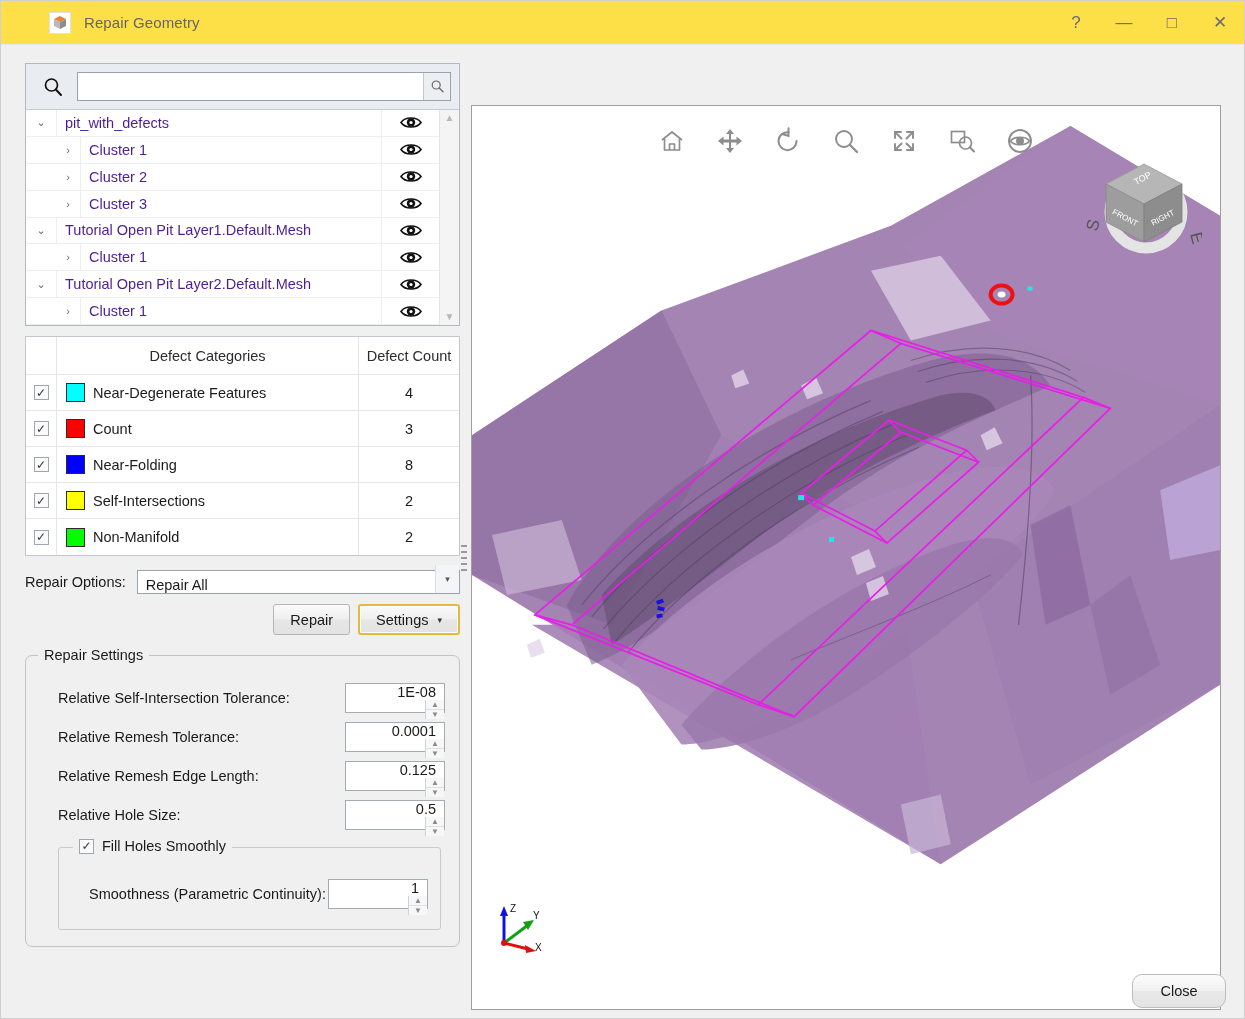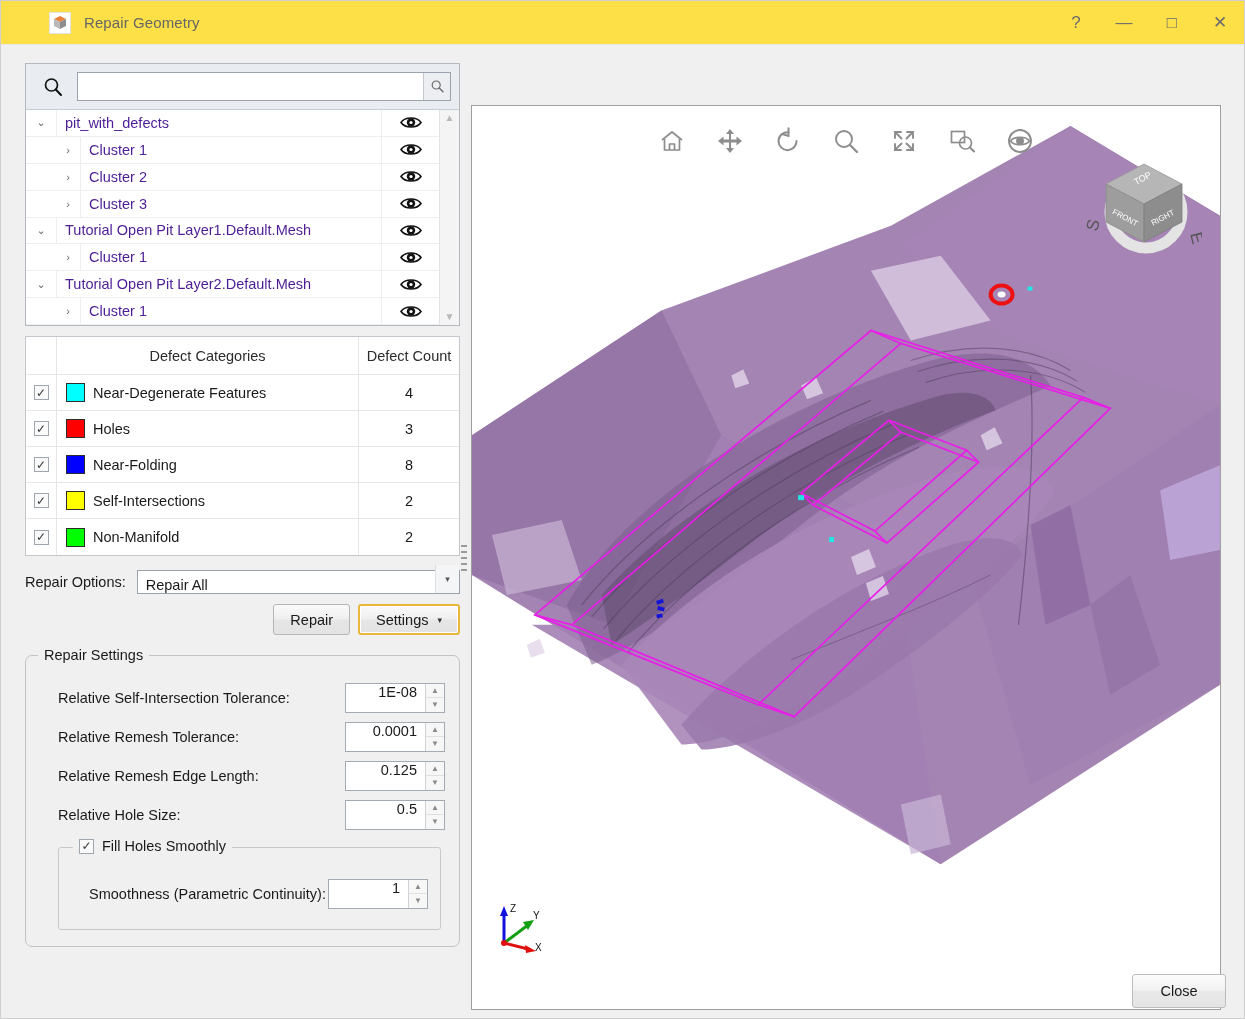--- a/index.html
+++ b/index.html
@@ -73,40 +73,40 @@
          background:linear-gradient(to bottom,#fafafa 0%,#efefef 48%,#e6e6e6 52%,#e3e3e3 100%);
          font-size:14.5px; color:#1a1a1a; display:flex; align-items:center; justify-content:center; gap:9px; font-family:"Liberation Sans", sans-serif; }
   .btn.focus { border:2px solid #e8b83c; box-shadow:inset 0 0 0 1px #fff; }
   .btn .caret { font-size:9px; color:#333; }
 
   
   .group { width:435px; margin-top:20px; border:1px solid #c3c3c3; border-radius:7px; position:relative; padding:22px 14px 16px 14px; }
   .group > .legend { position:absolute; top:-9px; left:12px; background:#f0f0f0; padding:0 6px; font-size:14.5px; color:#1a1a1a; }
   .srow { display:flex; align-items:center; height:39px; }
   .srow .lab { flex:1; font-size:14.5px; color:#1a1a1a; padding-left:18px; }
-  .spin { width:100px; height:30px; border:1px solid #a5abb2; background:#fff; display:flex; align-items:flex-start; }
+  .spin { width:100px; height:30px; border:1px solid #a5abb2; background:#fff; display:flex; align-items:flex-end;flex-direction:column; }
   .spin .v { flex:1; text-align:right; padding-right:8px; font-size:14.5px; }
   .spin .btns { width:19px; height:28px; border-left:1px solid #cfd3d8; display:flex; flex-direction:column; }
   .spin .btns div { flex:1; display:flex; align-items:center; justify-content:center; color:#8b8b8b; font-size:8px; background:#f7f7f7; }
   .spin .btns div:first-child { border-bottom:1px solid #e0e0e0; }
 
   .subgroup { margin-top:13px; margin-left:18px; margin-right:4px; border:1px solid #c9c9c9; border-radius:3px; position:relative; padding:26px 12px 16px 12px; }
   .subgroup > .legend { position:absolute; top:-10px; left:14px; background:#f0f0f0; padding:0 6px; display:flex; align-items:center; gap:8px; font-size:14.5px; }
 
   
   .viewport { position:absolute; left:470px; top:60px; width:750px; height:905px; background:#fff; border:1px solid #9e9e9e; overflow:hidden; }
   .vp-toolbar { position:absolute; top:16px; left:0; right:0; display:flex; justify-content:center; gap:20px; z-index:5; }
   .vp-toolbar .tool { width:38px; height:38px; display:flex; align-items:center; justify-content:center; color:#8d8d8d; }
   .viewcube { position:absolute; right:18px; top:48px; width:118px; height:100px; z-index:4; }
   .axes { position:absolute; left:18px; bottom:52px; width:60px; height:60px; z-index:4; }
   .vp-svg { position:absolute; inset:0; width:100%; height:100%; }
 
   
   .footer { position:absolute; left:0; right:0; bottom:0; height:54px; display:flex; align-items:center; justify-content:flex-end; padding-right:18px; }
-  .close-btn { width:94px; height:34px; border:1px solid #bdbdbd; border-radius:3px;
+  .close-btn { width:94px; height:34px; border:1px solid #bdbdbd; border-radius:10px;
         background:linear-gradient(to bottom,#fcfcfc 0%,#f1f1f1 48%,#e8e8e8 52%,#e4e4e4 100%);
         display:flex; align-items:center; justify-content:center; font-size:14.5px; color:#1a1a1a; }
 
   
   .splitter { position:absolute; left:458px; top:60px; width:10px; height:905px; display:flex; align-items:center; justify-content:center; }
   .splitter .grip { width:6px; height:26px; display:flex; flex-direction:column; justify-content:space-between; }
   .splitter .grip i { display:block; height:2px; background:#9a9a9a; }
 </style>
 </head>
 <body>
@@ -266,21 +266,21 @@
                 <span>Near-Degenerate Features</span>
               </div>
               <div class="c-cnt">4</div>
             </div>
             <div class="defrow">
               <div class="c-chk">
                 <span class="chk">✓</span>
               </div>
               <div class="c-name">
                 <span class="swatch" style="background:#FF0000"></span>
-                <span>Holes</span>
+                <span>Count</span>
               </div>
               <div class="c-cnt">3</div>
             </div>
             <div class="defrow">
               <div class="c-chk">
                 <span class="chk">✓</span>
               </div>
               <div class="c-name">
                 <span class="swatch" style="background:#0000FF"></span>
                 <span>Near-Folding</span>

